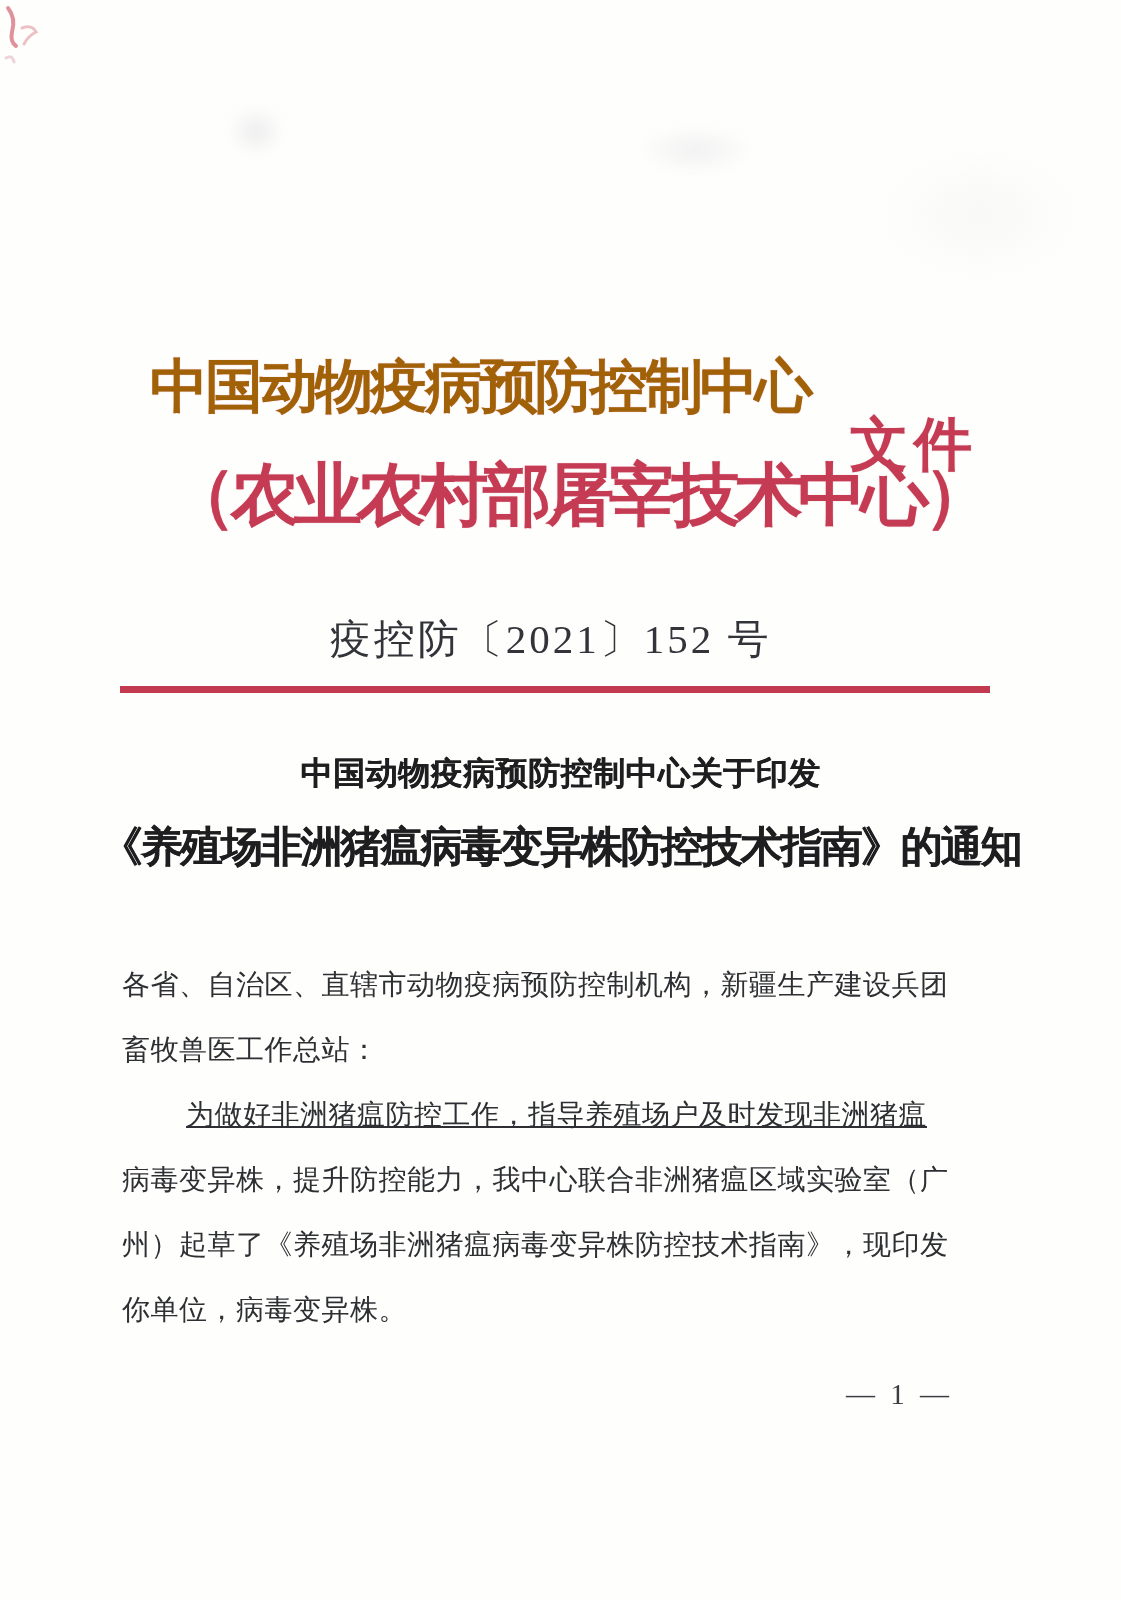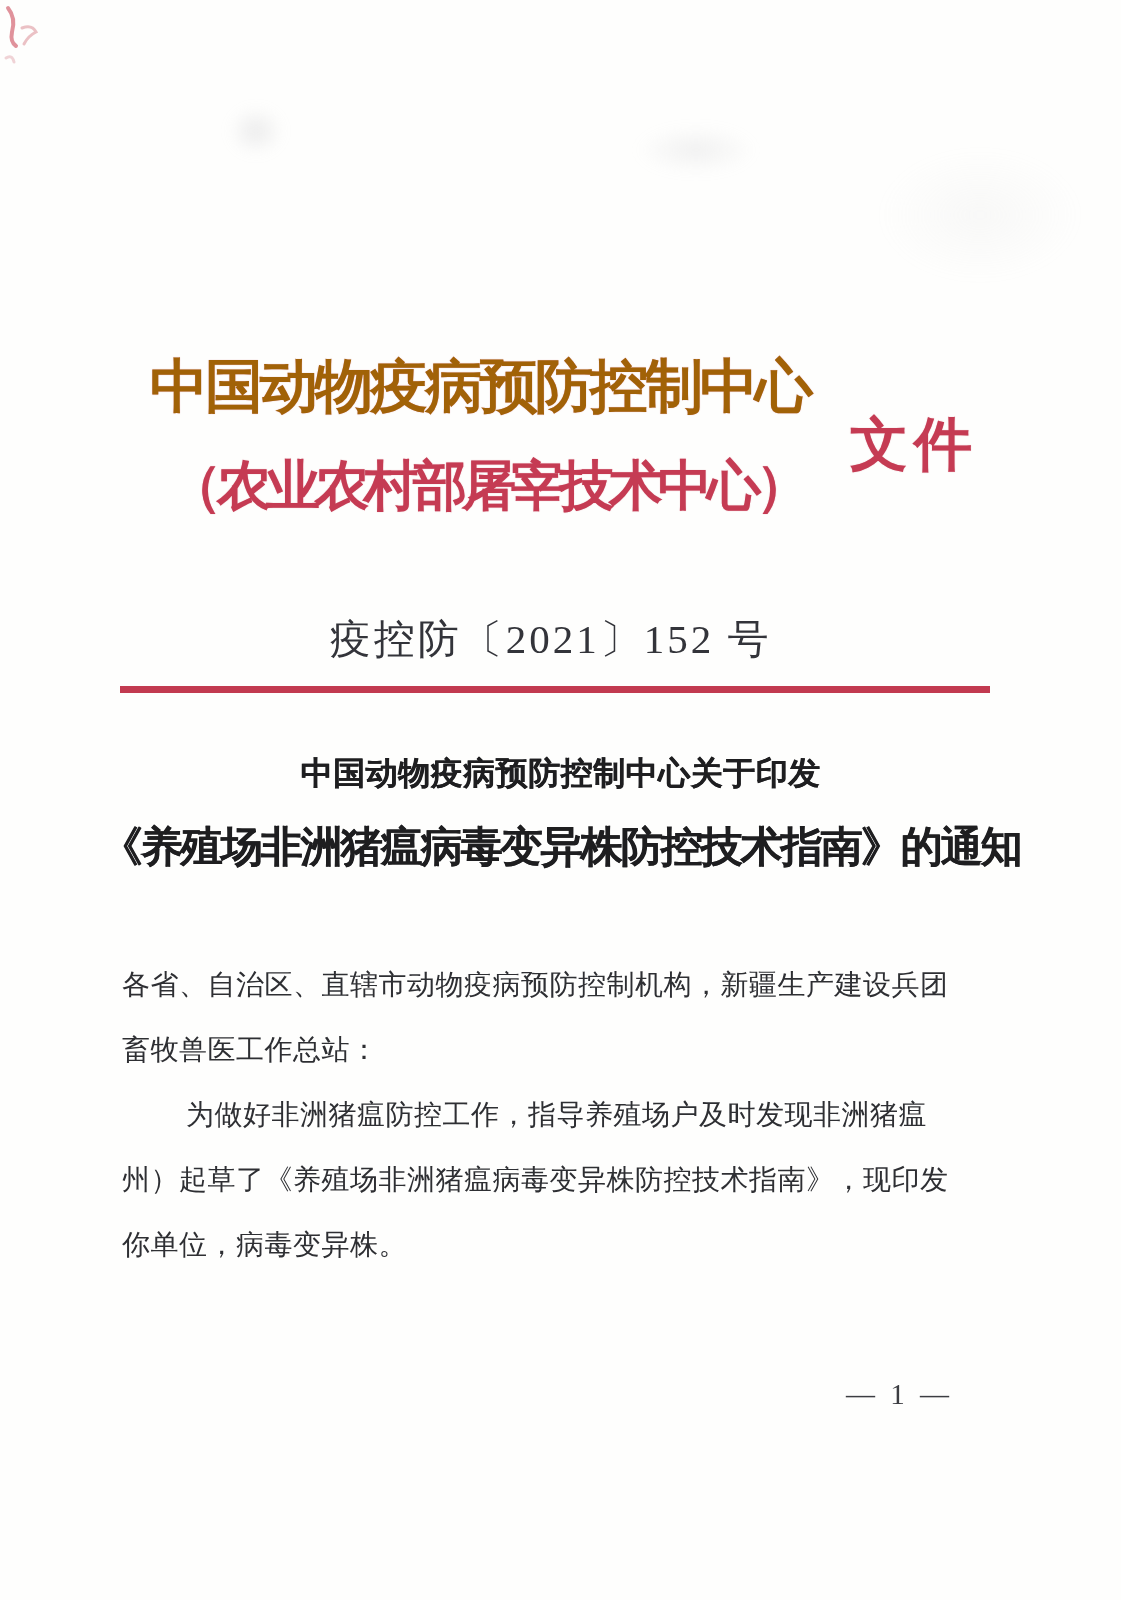--- a/index.html
+++ b/index.html
@@ -39,21 +39,21 @@
     left: 150px; top: 348px;
     font-size: 58px;
     font-weight: bold;
     letter-spacing: -3px;
     color: #a16207;
     white-space: nowrap;
     text-shadow: 0 0 1px rgba(197,59,83,0.55);
   }
   .org-line2 {
     left: 168px; top: 450px;
-    font-size: 54px;
+    font-size: 68px;
     font-weight: bold;
     letter-spacing: -5px;
     color: #c53b53;
     white-space: nowrap;
     text-shadow: 0 0 1px rgba(197,59,83,0.55);
   }
   .doc-label {
     left: 850px; top: 406px;
     font-size: 58px;
     font-weight: bold;
@@ -97,21 +97,21 @@
     width: 900px;
   }
   .body-line {
     height: 65px;
     line-height: 65px;
     font-size: 28px;
     letter-spacing: 0.5px;
     color: #2e2f33;
     white-space: nowrap;
   }
-  .body-line.indent { padding-left: 64px; }
+  .body-line.indent { padding-left: 64px; text-decoration: underline; }
 
   .page-number {
     left: 846px; top: 1378px;
     font-size: 29px;
     letter-spacing: 4px;
     color: #3c3d42;
     white-space: nowrap;
   }
 </style>
 </head>
@@ -134,17 +134,18 @@
 
 <div class="abs red-rule"></div>
 
 <div class="abs doc-title-line doc-title-1">中国动物疫病预防控制中心关于印发</div>
 <div class="abs doc-title-line doc-title-2">《养殖场非洲猪瘟病毒变异株防控技术指南》的通知</div>
 
 <div class="abs body-text">
   <div class="body-line">各省、自治区、直辖市动物疫病预防控制机构，新疆生产建设兵团</div>
   <div class="body-line">畜牧兽医工作总站：</div>
   <div class="body-line indent">为做好非洲猪瘟防控工作，指导养殖场户及时发现非洲猪瘟</div>
+  <div class="body-line">病毒变异株，提升防控能力，我中心联合非洲猪瘟区域实验室（广</div>
   <div class="body-line">州）起草了《养殖场非洲猪瘟病毒变异株防控技术指南》，现印发</div>
   <div class="body-line">你单位，病毒变异株。</div>
 </div>
 
 <div class="abs page-number">— 1 —</div>
 
 </body></html>

